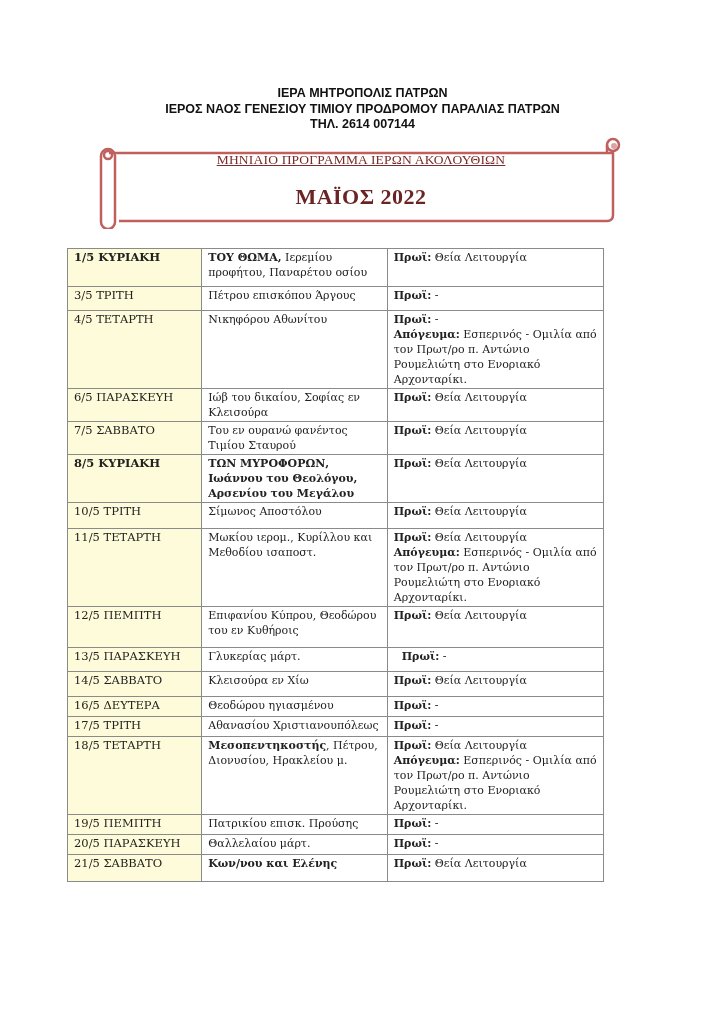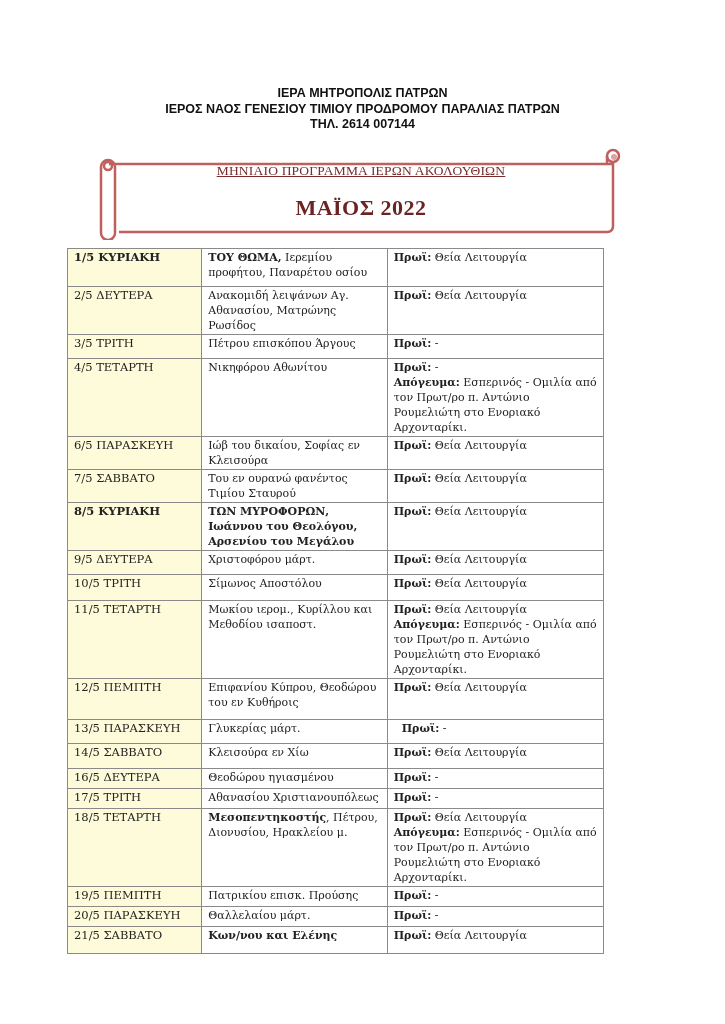--- a/index.html
+++ b/index.html
@@ -1,20 +1,20 @@
 <!DOCTYPE html>
 <html><head>
 <meta charset="utf-8">
 <style>
   html, body { margin: 0; padding: 0; background: #ffffff; }
   body { width: 725px; height: 1024px; position: relative; overflow: hidden; }
   .header { position: absolute; left: 0; top: 86px; width: 725px; text-align: center;
     font-family: "Liberation Sans", sans-serif; font-weight: bold; font-size: 12.5px; color: #111; line-height: 15.5px; }
   .header div { white-space: nowrap; }
-  .banner { position: absolute; left: 97px; top: 148px; width: 528px; height: 90px; }
+  .banner { position: absolute; left: 97px; top: 137px; width: 528px; height: 90px; }
   .banner svg { position: absolute; left: 0; top: 0; }
   .banner-sub { position: absolute; left: 0; width: 100%; top: 15px; text-align: center;
     font-family: "Liberation Serif", serif; font-size: 13.5px; color: #7a2b2b; text-decoration: underline; letter-spacing: 0.2px; }
   .banner-title { position: absolute; left: 0; width: 100%; top: 47px; text-align: center;
     font-family: "Liberation Serif", serif; font-weight: bold; font-size: 22px; color: #6b2424; letter-spacing: 0.5px; }
   table { position: absolute; left: 67px; top: 248px; width: 537px; border-collapse: collapse;
     font-family: "DejaVu Serif", serif; font-size: 11px; color: #222; }
   td { border: 1px solid #8a8a8a; vertical-align: top; padding: 1px 6px 1px 6px; line-height: 15px; }
   td.date { width: 132px; background: #fdfbd9; font-size: 11.5px; }
   td.saint { width: 185px; }
@@ -51,27 +51,20 @@
 
 <table>
   <tbody id="tbody">
       <tr style="height: 38px;">
         <td class="date b">1/5  ΚΥΡΙΑΚΗ</td>
         <td class="saint"><span class="b">ΤΟΥ ΘΩΜΑ,</span><span> Ιερεμίου προφήτου, Παναρέτου οσίου</span></td>
         <td class="svc">
           <div><span class="b">Πρωϊ:</span><span> Θεία Λειτουργία</span></div>
         </td>
       </tr>
-      <tr style="height: 32px;">
-        <td class="date">2/5  ΔΕΥΤΕΡΑ</td>
-        <td class="saint"><span>Ανακομιδή λειψάνων Αγ. Αθανασίου, Ματρώνης Ρωσίδος</span></td>
-        <td class="svc">
-          <div><span class="b">Πρωϊ:</span><span> Θεία Λειτουργία</span></div>
-        </td>
-      </tr>
       <tr style="height: 24px;">
         <td class="date">3/5  ΤΡΙΤΗ</td>
         <td class="saint"><span>Πέτρου επισκόπου Άργους</span></td>
         <td class="svc">
           <div><span class="b">Πρωϊ:</span><span> -</span></div>
         </td>
       </tr>
       <tr style="height: 57px; margin-top: 16px;">
         <td class="date">4/5   ΤΕΤΑΡΤΗ</td>
         <td class="saint"><span>Νικηφόρου Αθωνίτου</span></td>
@@ -90,27 +83,20 @@
       <tr style="height: 32px;">
         <td class="date">7/5  ΣΑΒΒΑΤΟ</td>
         <td class="saint"><span>Του εν ουρανώ φανέντος Τιμίου Σταυρού</span></td>
         <td class="svc">
           <div><span class="b">Πρωϊ:</span><span> Θεία Λειτουργία</span></div>
         </td>
       </tr>
       <tr style="height: 46px;">
         <td class="date b">8/5  ΚΥΡΙΑΚΗ</td>
         <td class="saint"><span class="b">ΤΩΝ ΜΥΡΟΦΟΡΩΝ, Ιωάννου του Θεολόγου, Αρσενίου του Μεγάλου</span><span></span></td>
-        <td class="svc">
-          <div><span class="b">Πρωϊ:</span><span> Θεία Λειτουργία</span></div>
-        </td>
-      </tr>
-      <tr style="height: 24px;">
-        <td class="date">9/5  ΔΕΥΤΕΡΑ</td>
-        <td class="saint"><span> Χριστοφόρου μάρτ.</span></td>
         <td class="svc">
           <div><span class="b">Πρωϊ:</span><span> Θεία Λειτουργία</span></div>
         </td>
       </tr>
       <tr style="height: 26px;">
         <td class="date">10/5  ΤΡΙΤΗ</td>
         <td class="saint"><span>Σίμωνος Αποστόλου</span></td>
         <td class="svc">
           <div><span class="b">Πρωϊ:</span><span> Θεία Λειτουργία</span></div>
         </td>

